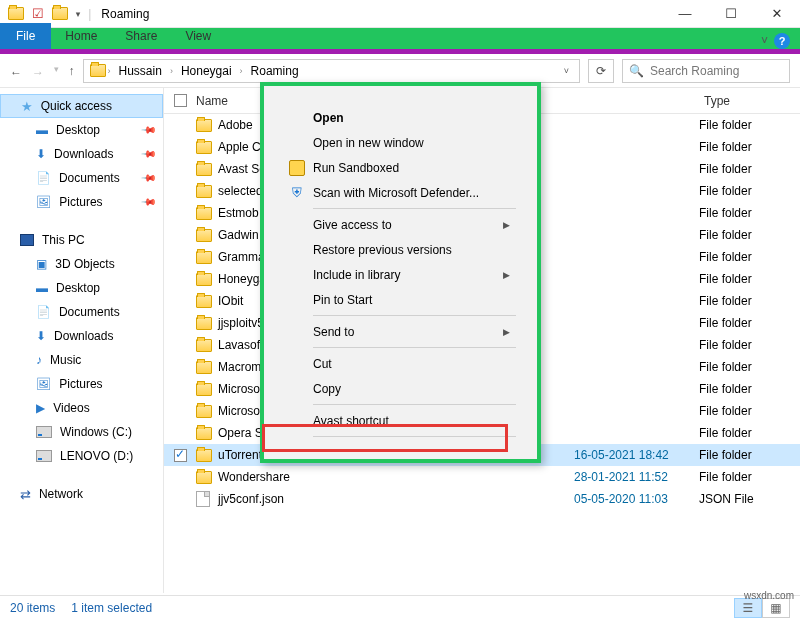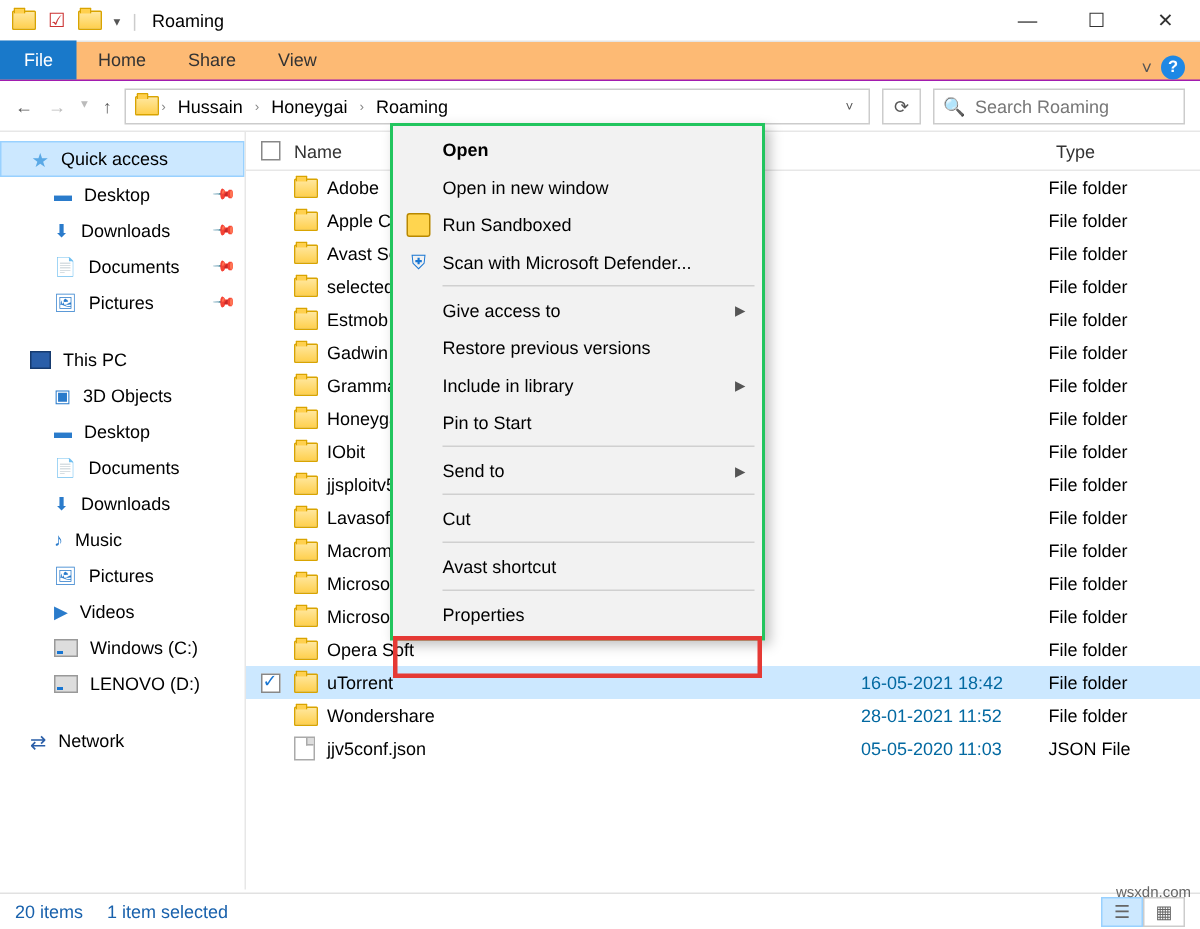--- a/index.html
+++ b/index.html
@@ -6,21 +6,21 @@
 body { margin: 0; background: #fff; width: 800px; height: 619px; overflow: hidden; position: relative; }
 .titlebar { height: 28px; display: flex; align-items: center; padding: 0 0 0 8px; border-bottom: 1px solid #e5e5e5; }
 .titlebar .tb-icons { display: flex; gap: 8px; align-items: center; }
 .foldericon { width: 16px; height: 13px; background: linear-gradient(#ffe79e,#ffd04e); border: 1px solid #d9a400; border-radius: 1px; display:inline-block; position:relative;}
 .foldericon::before{content:"";position:absolute;top:-3px;left:0;width:6px;height:3px;background:#ffd04e;border:1px solid #d9a400;border-bottom:none;border-radius:1px 1px 0 0;}
 .chk-icon { color:#c33; font-size:13px;}
 .drop { font-size:9px; color:#555; }
 .titlebar .title { margin-left: 10px; font-size: 12px; }
 .win-controls { margin-left: auto; display: flex; }
 .win-controls div { width: 46px; height: 28px; display: flex; align-items: center; justify-content: center; font-size: 13px; color: #333; }
-.ribbon { height: 26px; display: flex; align-items: flex-end; border-bottom: 1px solid #a21caf; background:#fdba74;}
+.ribbon { height: 26px; display: flex; align-items: flex-end; border-bottom: 5px solid #a21caf; background:#22c55e;}
 .ribbon .tab { padding: 6px 14px; font-size: 12px; color: #333; }
 .ribbon .file { background: #1979ca; color: #fff; padding:6px 16px;}
 .ribbon .help { margin-left:auto; display:flex; align-items:center; gap:6px; padding-right:10px;}
 .helpicon{width:16px;height:16px;border-radius:50%;background:#1e88e5;color:#fff;display:flex;align-items:center;justify-content:center;font-size:11px;font-weight:bold;}
 .navrow { height: 34px; display: flex; align-items: center; padding: 0 10px; gap: 8px;border-bottom:1px solid #e7e7e7;}
 .navarrows { display:flex; gap:10px; color:#555; font-size:14px;}
 .navarrows span.dis{color:#bbb;}
 .breadcrumb { flex: 1; height: 24px; border: 1px solid #ccc; background:#fff; display:flex; align-items:center; padding:0 4px; gap:2px;}
 .bc-item{padding:0 6px; display:flex; align-items:center; gap:4px;}
 .bc-sep{color:#888;font-size:9px;}
@@ -51,21 +51,21 @@
 .row .ftype{position:absolute;left:535px;}
 .row.sel{background:#cce8ff;}
 .row .rchk{position:absolute;left:10px;width:13px;height:13px;border:1px solid #888;background:#fff;}
 .row.sel .rchk::after{content:"✓";position:absolute;top:-3px;left:0;color:#1976d2;font-size:12px;}
 .fileicon{width:14px;height:16px;border:1px solid #aaa;background:#fff;position:relative;}
 .fileicon::before{content:"";position:absolute;top:0;right:0;width:4px;height:4px;background:#ddd;border-left:1px solid #aaa;border-bottom:1px solid #aaa;}
 .statusbar{position:absolute;bottom:0;left:0;right:0;height:24px;border-top:1px solid #e1e1e1;display:flex;align-items:center;padding:0 10px;gap:16px;color:#1861ac;font-size:12px;background:#fff;}
 .viewbtns{margin-left:auto;display:flex;gap:0;}
 .viewbtns div{width:28px;height:20px;border:1px solid #ccc;display:flex;align-items:center;justify-content:center;color:#666;}
 .viewbtns div.act{background:#cce8ff;border-color:#99d1ff;}
-.context{position:absolute;left:260px;top:82px;width:250px;background:#f2f2f2;border:2px solid #22c55e;box-shadow:3px 3px 8px rgba(0,0,0,0.25);padding:3px;}
+.context{position:absolute;left:260px;top:82px;width:281px;background:#f2f2f2;border:4px solid #22c55e;box-shadow:3px 3px 8px rgba(0,0,0,0.25);padding:19px;}
 .ctx-item{height:25px;display:flex;align-items:center;padding:0 8px 0 30px;position:relative;}
 .ctx-item.bold{font-weight:bold;}
 .ctx-item .sub{margin-left:auto;font-size:9px;color:#555;}
 .ctx-sep{height:1px;background:#d0d0d0;margin:3px 2px 3px 30px;}
 .ctx-icon{position:absolute;left:6px;width:16px;height:16px;display:flex;align-items:center;justify-content:center;}
 .sandbox{background:#ffd54f;border:1px solid #b88800;border-radius:2px;}
 .shield{color:#1976d2;font-size:13px;}
 .hl{position:absolute;border:3px solid #e53935;pointer-events:none;}
 .watermark{position:absolute;bottom:18px;right:6px;font-size:10px;color:#666;}
 </style>
@@ -329,24 +329,24 @@
       <span class="sub">▶</span>
     </div>
   <div class="ctx-item">Pin to Start</div>
   <div class="ctx-sep"></div>
   <div class="ctx-item">
       <span>Send to</span>
       <span class="sub">▶</span>
     </div>
   <div class="ctx-sep"></div>
   <div class="ctx-item">Cut</div>
+  <div class="ctx-item">Copy</div>
   <div class="ctx-sep"></div>
   <div class="ctx-item">Avast shortcut</div>
   <div class="ctx-sep"></div>
-  <div class="ctx-item">Properties</div>
 </div>
 
 <div class="hl" style="left:262px;top:424px;width:246px;height:28px;"></div>
 
 <div class="statusbar">
   <span>20 items</span>
   <span>1 item selected</span>
   <div class="viewbtns">
     <div class="act">☰</div>
     <div>▦</div>

